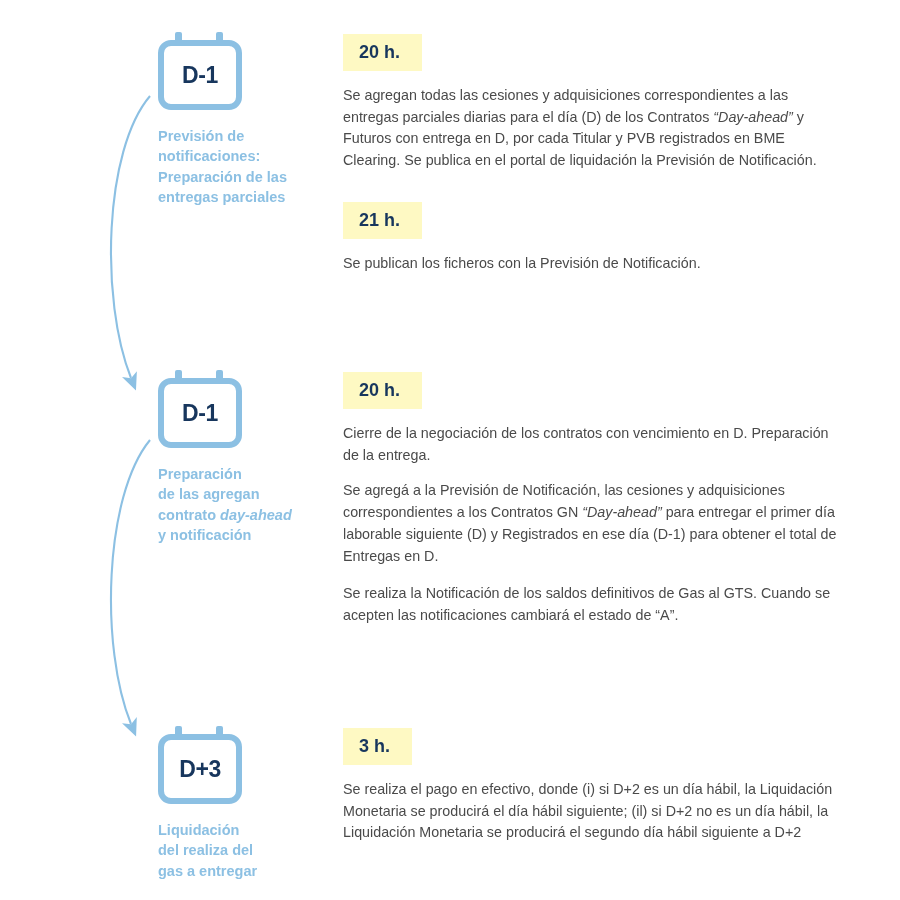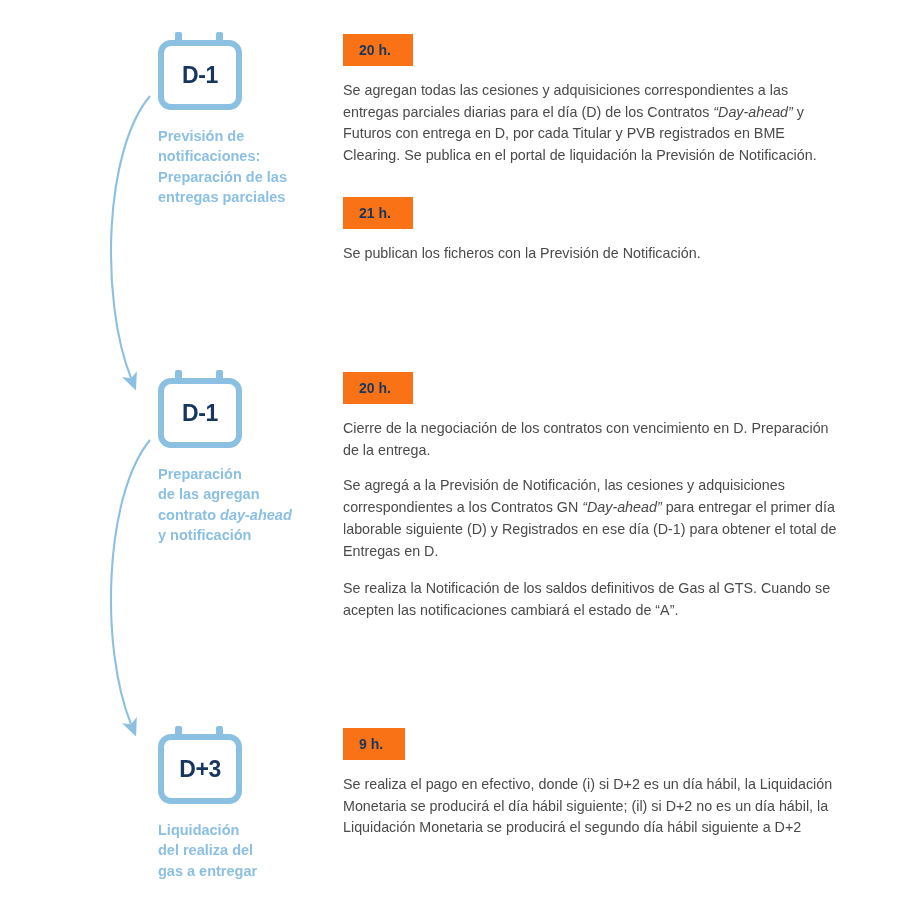--- a/index.html
+++ b/index.html
@@ -34,22 +34,22 @@
 
   .caption{
     margin-top:16px;color:#8cc0e3;font-weight:bold;font-size:14.5px;
     line-height:1.40;width:175px;
   }
   .caption i{font-style:italic;}
 
   
   .right-col{flex:1 1 auto;padding-top:2px;}
   .badge{
-    display:inline-block;background:#f97316;color:#17365d;
-    font-weight:bold;font-size:14px;
+    display:inline-block;background:#fef9c3;color:#17365d;
+    font-weight:bold;font-size:18px;
     padding:8px 22px 8px 16px;margin-bottom:14px;
   }
   .badge.sp{margin-top:16px;}
   .para{
     color:#4a4a4a;font-size:14.3px;line-height:1.52;
     max-width:500px;margin:0 0 14px 0;
   }
   .para:last-child{margin-bottom:0;}
   .para i{font-style:italic;}
   .tight{margin-bottom:16px;}
@@ -127,18 +127,18 @@
         <span class="body"></span>
         <span class="daylabel">D+3</span>
       </div>
       <div class="caption">
         <span>Liquidación</span><br>
         <span>del realiza del</span><br>
         <span>gas a entregar</span>
       </div>
     </div>
     <div class="right-col">
-      <div class="badge">9 h.</div>
+      <div class="badge">3 h.</div>
       <p class="para">Se realiza el pago en efectivo, donde (i) si D+2 es un día hábil, la Liquidación Monetaria se producirá el día hábil siguiente; (il) si D+2 no es un día hábil, la Liquidación Monetaria se producirá el segundo día hábil siguiente a D+2</p>
     </div>
   </div>
 
 </div>
 
 </body></html>

